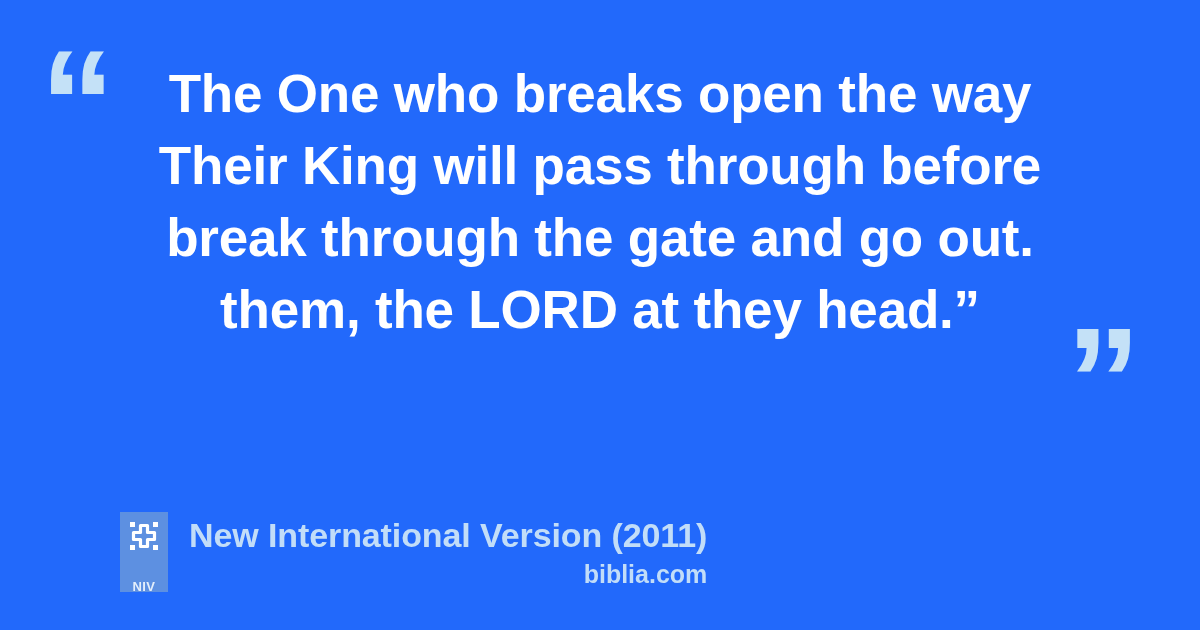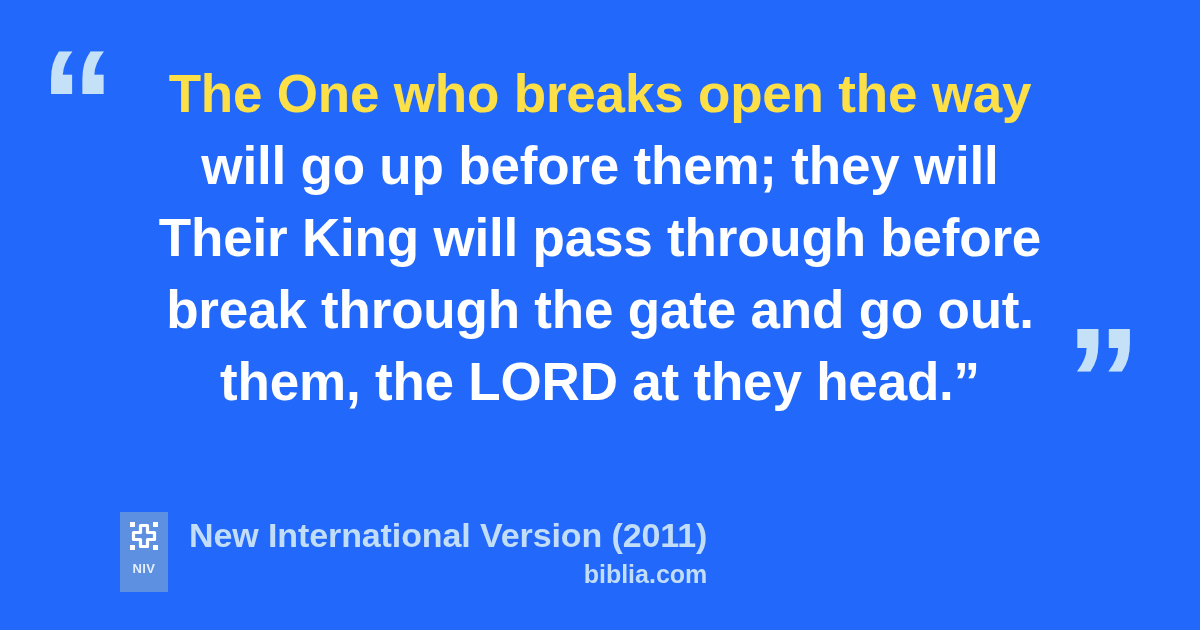--- a/index.html
+++ b/index.html
@@ -113,32 +113,31 @@
   }
 </style>
 </head>
 <body>
 
 <div id="card" style="background: rgb(34, 105, 251);">
 
   <div class="quote-mark" id="quote-open" style="color: rgb(196, 225, 247);">“</div>
 
   <div id="quote-block">
-    <span class="quote-line" style="color: #fde047;">The One who breaks open the way</span>
-    <span class="quote-line" style="color: rgb(255, 255, 255);">will go up before them; they will</span>
+    <span class="quote-line" style="color: #ffffff;">The One who breaks open the way</span>
     <span class="quote-line" style="color: rgb(255, 255, 255);">Their King will pass through before</span>
     <span class="quote-line" style="color: rgb(255, 255, 255);">break through the gate and go out.</span>
     <span class="quote-line" style="color: rgb(255, 255, 255);">them, the LORD at they head.”</span>
   </div>
 
   <div class="quote-mark" id="quote-close" style="color: rgb(196, 225, 247);">”</div>
 
   <div id="attribution">
 
-    <div id="version-tile" style="background: rgb(93, 144, 225);">
+    <div id="version-tile" style="background: rgb(93, 144, 225); gap: 18px;">
       <span>
         <svg width="28" height="28" viewBox="0 0 28 28" aria-hidden="true">
 
           <rect x="0" y="0" width="5" height="5" fill="#ffffff"></rect>
           <rect x="23" y="0" width="5" height="5" fill="#ffffff"></rect>
           <rect x="0" y="23" width="5" height="5" fill="#ffffff"></rect>
           <rect x="23" y="23" width="5" height="5" fill="#ffffff"></rect>
 
           <path d="M10.5 3.5 h7 v7 h7 v7 h-7 v7 h-7 v-7 h-7 v-7 h7 z" fill="none" stroke="#ffffff" stroke-width="3.2" stroke-linejoin="round"></path>
         </svg>

